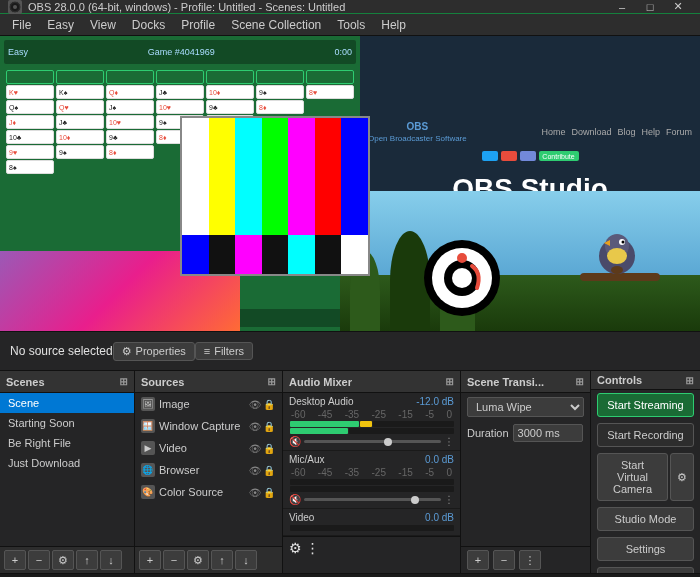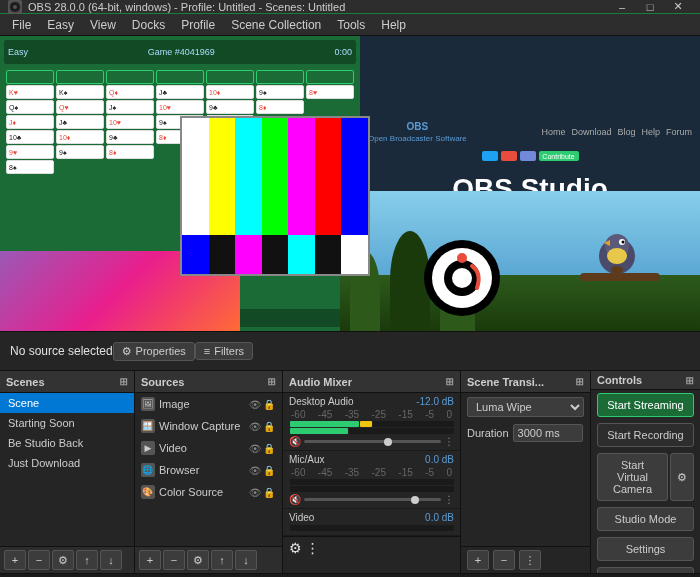--- a/index.html
+++ b/index.html
@@ -756,21 +756,21 @@
       <div class="panel-header-title">
         <span>Scenes</span>
       </div>
       <div class="panel-header-icons">
         <span class="panel-header-icon">⊞</span>
       </div>
     </div>
     <div class="scene-list">
       <div class="scene-item active">Scene</div>
       <div class="scene-item">Starting Soon</div>
-      <div class="scene-item">Be Studio Back</div>
+      <div class="scene-item">Be Right File</div>
       <div class="scene-item">Just Download</div>
     </div>
     <div class="panel-toolbar">
       <div class="tb-btn">+</div>
       <div class="tb-btn">−</div>
       <div class="tb-btn">⚙</div>
       <div class="tb-btn">↑</div>
       <div class="tb-btn">↓</div>
     </div>
   </div>

